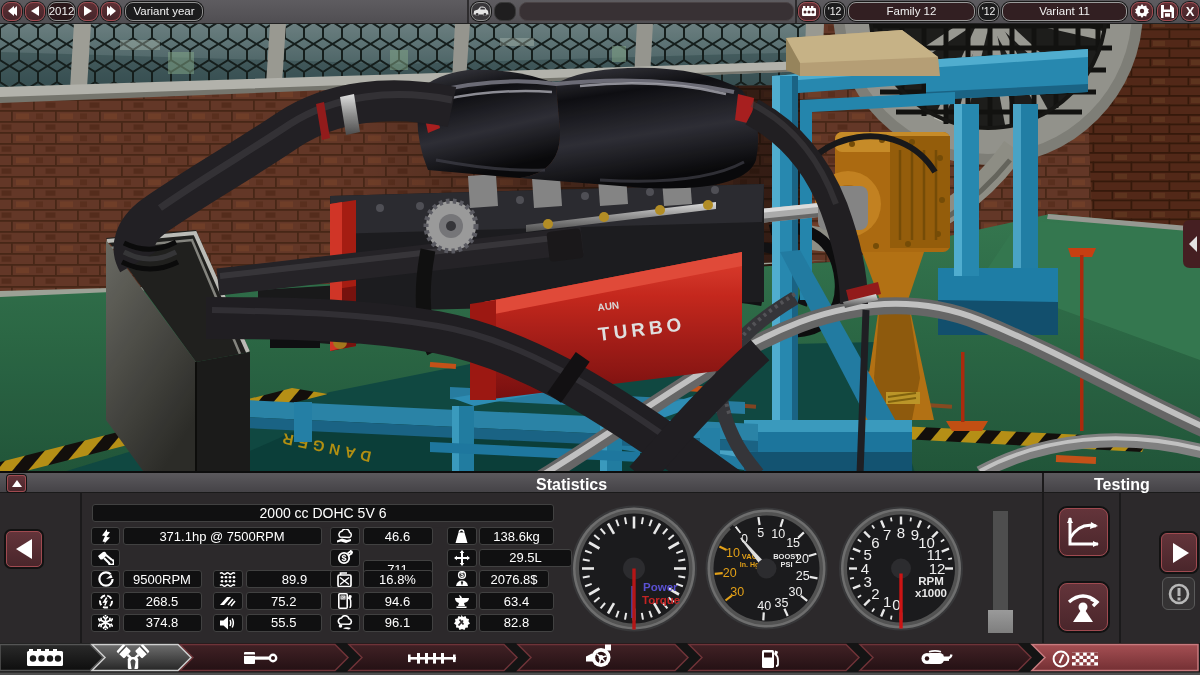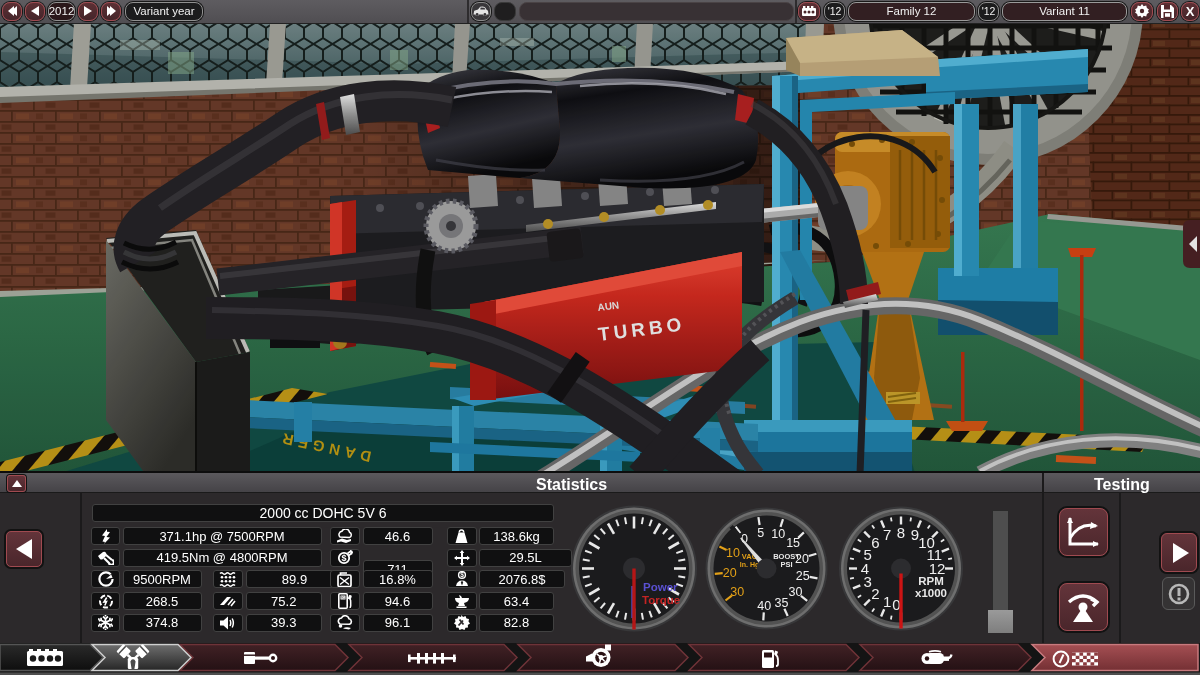--- a/index.html
+++ b/index.html
@@ -479,21 +479,20 @@
         </svg>
       </div>
   <div class="sbox" style="left:479px;top:54px;width:75px;">138.6kg</div>
 
   <div class="ibox" style="left:91px;top:75.7px;" id="ic-torque">
         <svg width="17" height="14" viewBox="0 0 17 14">
           <path d="M1 5 L6 1 Q8 0 9 2 L10 4 L8 6 L6 8 Q4 9 3 8 Z" fill="#fff"></path>
           <path d="M9 4 L15 9 M15 9 A2.5 2.5 0 1 1 12 12 L7 7" stroke="#fff" stroke-width="2.2" fill="none"></path>
         </svg>
       </div>
-  <div class="sbox" style="left:122.5px;top:75.7px;width:199px;">419.5Nm @ 4800RPM</div>
   <div class="ibox" style="left:329.5px;top:75.7px;width:30.5px;" id="ic-service">
         <svg width="16" height="15" viewBox="0 0 16 15">
           <circle cx="7" cy="8" r="5.2" fill="none" stroke="#fff" stroke-width="1.8"></circle>
           <text x="7" y="11.2" font-size="9" font-weight="bold" fill="#fff" text-anchor="middle" font-family="Liberation Sans">$</text>
           <path d="M10.5 3.5 L14 0.8 M11.5 5.5 L15.2 3.2" stroke="#fff" stroke-width="1.6"></path>
           <path d="M13 0 A3 3 0 0 1 16 3 L13.5 4.5 Z" fill="#fff"></path>
         </svg>
       </div>
   <div class="sbox" style="left:362.5px;top:87px;width:70px;">711</div>
   <div class="ibox" style="left:446.5px;top:75.7px;width:30px;" id="ic-size">
@@ -538,21 +537,21 @@
       </div>
   <div class="sbox" style="left:362.5px;top:97.4px;width:70px;">16.8%</div>
   <div class="ibox" style="left:446.5px;top:97.4px;width:30px;" id="ic-cost">
         <svg width="16" height="16" viewBox="0 0 16 16">
           <circle cx="8" cy="4" r="3.4" fill="none" stroke="#fff" stroke-width="1.4"></circle>
           <text x="8" y="6.4" font-size="6.5" font-weight="bold" fill="#fff" text-anchor="middle" font-family="Liberation Sans">$</text>
           <path d="M2 15 Q3 9.5 8 9.5 Q13 9.5 14 15 Z" fill="#fff"></path>
           <path d="M8 9.5 L6.8 11.5 L8 14.5 L9.2 11.5 Z" fill="#222"></path>
         </svg>
       </div>
-  <div class="sbox" style="left:479px;top:97.4px;width:86px;">2076.8$</div>
+  <div class="sbox" style="left:479px;top:97.4px;width:70px;">2076.8$</div>
 
   <div class="ibox" style="left:91px;top:119.1px;" id="ic-resp">
         <svg width="16" height="15" viewBox="0 0 16 15">
           <circle cx="8" cy="7.5" r="6" fill="none" stroke="#fff" stroke-width="2" stroke-dasharray="5 2.2"></circle>
           <path d="M8.7 3.5 L6 8 L8.5 7.6 L6.8 11.5" stroke="#fff" stroke-width="1.6" fill="none"></path>
         </svg>
       </div>
   <div class="sbox" style="left:122.5px;top:119.1px;width:79px;">268.5</div>
   <div class="ibox" style="left:213px;top:119.1px;width:29.5px;" id="ic-mat">
         <svg width="17" height="13" viewBox="0 0 17 13">
@@ -587,21 +586,21 @@
           </g>
         </svg>
       </div>
   <div class="sbox" style="left:122.5px;top:140.8px;width:79px;">374.8</div>
   <div class="ibox" style="left:213px;top:140.8px;width:29.5px;" id="ic-noise">
         <svg width="15" height="14" viewBox="0 0 15 14">
           <path d="M0 4.5 H3.5 L8 0.5 V13.5 L3.5 9.5 H0 Z" fill="#fff"></path>
           <path d="M10 4 Q11.5 7 10 10 M12.2 2.5 Q14.5 7 12.2 11.5" stroke="#fff" stroke-width="1.5" fill="none"></path>
         </svg>
       </div>
-  <div class="sbox" style="left:246px;top:140.8px;width:75.5px;">39.3</div>
+  <div class="sbox" style="left:246px;top:140.8px;width:75.5px;">55.5</div>
   <div class="ibox" style="left:329.5px;top:140.8px;width:30.5px;" id="ic-emis">
         <svg width="17" height="15" viewBox="0 0 17 15">
           <path d="M4 9 A3.2 3.2 0 0 1 5.5 3 A4 4 0 0 1 13 3.8 A2.8 2.8 0 0 1 13.5 9.2 Z" fill="none" stroke="#fff" stroke-width="1.6"></path>
           <circle cx="4.5" cy="11" r="1.8" fill="#fff"></circle>
           <path d="M7 13.5 Q10 11.5 15 13 L13 14.5 Q10 13.8 7 13.5 Z" fill="#fff"></path>
         </svg>
       </div>
   <div class="sbox" style="left:362.5px;top:140.8px;width:70px;">96.1</div>
   <div class="ibox" style="left:446.5px;top:140.8px;width:30px;" id="ic-tool">
         <svg width="16" height="15" viewBox="0 0 16 15">

